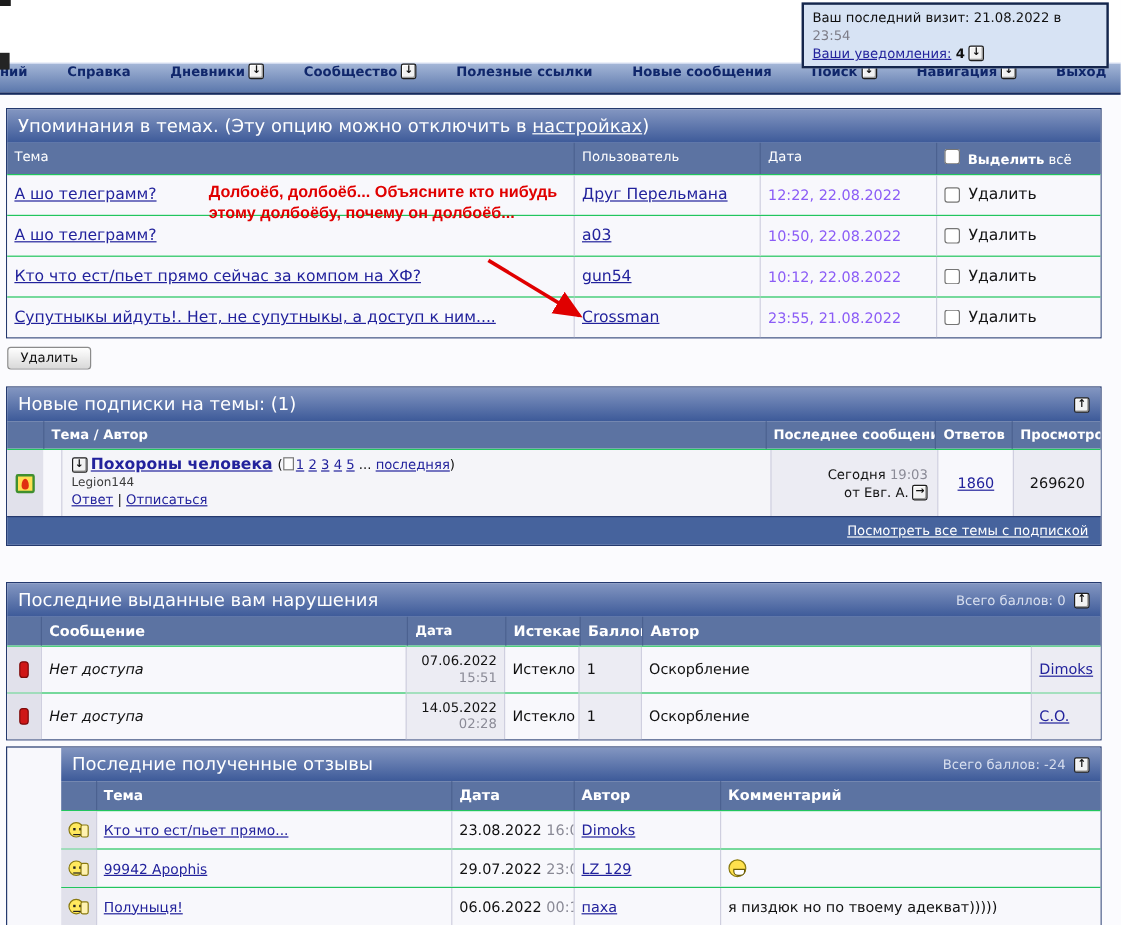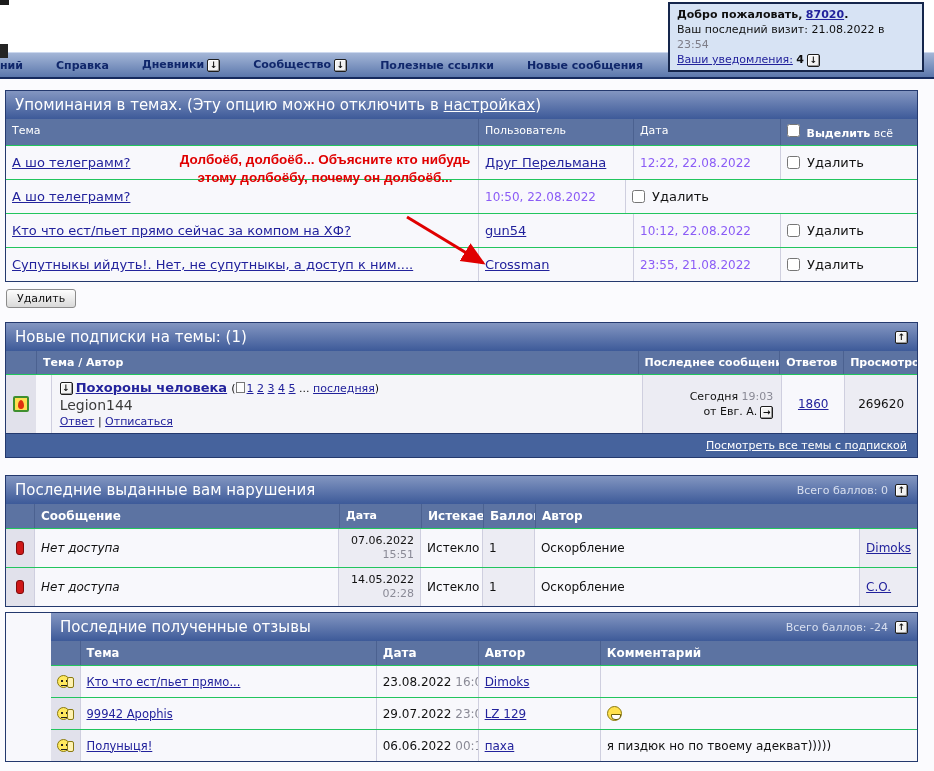--- a/index.html
+++ b/index.html
@@ -30,21 +30,21 @@
     text-align:center; vertical-align:middle;
     background:#f2f2f2; border:1px solid #1d1d1d; border-radius:2px;
     box-shadow:inset -1px -1px 0 #9a9a9a, inset 1px 1px 0 #ffffff;
     font-size:9px; font-weight:bold; color:#111; margin-left:3px; cursor:pointer;
   }
 
   
   .navbar {
     height:27px; border-top:1px solid #ccd8ee; border-bottom:2px solid #152a5e;
     background:linear-gradient(#a4b6d7, #5b77ac);
-    display:flex; align-items:center; justify-content:space-between;
+    display:flex; align-items:flex-start; justify-content:space-between;
     padding:0 12px 0 0; font-size:11px; font-weight:bold; color:#10276b;
   }
   .nav-item { white-space:nowrap; cursor:pointer; }
 
   
   .section {
     width:913px; margin-left:5px; border:1px solid #24396e; background:#f8f8fc;
   }
   .tcat {
     background:linear-gradient(#8396c1, #3d5a99);
@@ -65,21 +65,21 @@
   .dimtime { color:#8a8a96; }
 
   
   .sec1 { margin-top:11px; position:relative; }
   .s1-topic   { width:472px; }
   .s1-user    { width:155px; }
   .s1-date    { width:147px; color:#8b5cf6; font-size:12px; }
   .s1-select  { width:137px; }
   .s1 .trow { height:34px; font-size:13px; }
   .annotation {
-    position:absolute; left:168px; top:60px; width:302px; text-align:center;
+    position:absolute; left:168px; top:60px; width:302px; text-align:left;
     font-family:"Liberation Sans",sans-serif;
     font-weight:bold; font-size:13.5px; line-height:18px; z-index:3;
   }
   .arrow-svg { position:absolute; left:0; top:0; pointer-events:none; z-index:3; }
   .del-label { font-size:13px; color:#141414; margin-left:4px; }
   input[type="checkbox"] { width:13px; height:13px; margin:0 3px 0 0; cursor:pointer; }
 
   .btn-delete {
     margin:7px 0 0 6px; font-size:11px; padding:2px 10px;
     background:linear-gradient(#fefefe,#d9d9d9); border:1px solid #8b8b8b;
@@ -91,32 +91,32 @@
   .sec2 { margin-top:14px; }
   .s2-icon  { width:30px; }
   .s2-topic { width:603px; }
   .s2-last  { width:142px; }
   .s2-repl  { width:64px; }
   .s2-views { width:74px; }
   .s2row { min-height:56px; }
   .s2-topiccell { display:block; padding:5px 8px; background:#f5f5f9;margin-left:15px; }
   .topic-line { font-size:13px; }
   .topic-line .pages { font-size:11px; }
-  .author-line { font-size:14px; color:#3c3c3c; margin-top:2px; }
+  .author-line { font-size:10px; color:#3c3c3c; margin-top:2px; }
   .links-line { font-size:11px; margin-top:2px; }
   .s2-lastcell { display:flex; flex-direction:column; justify-content:center; align-items:flex-end; font-size:11px; line-height:15px; padding:4px 8px; }
   .center { justify-content:center; font-size:12px; }
   .tfoot { background:#46639d; padding:5px 10px; text-align:right; font-size:11px; border-top:1px solid #24396e; }
   .tfoot a { color:#ffffff; }
   .pageicon { display:inline-block; width:9px; height:11px; background:#fdfdfd; border:1px solid #777; vertical-align:-1px; margin-right:2px; }
   .fire-icon { width:16px; height:16px; background:#ffdf52; border:2px solid #3f8f2f; border-radius:2px; position:relative; }
   .fire-icon::after { content:""; position:absolute; left:3px; top:2px; width:6px; height:9px; background:#e03010; border-radius:50% 50% 45% 45% / 62% 62% 38% 38%; }
 
   
-  .sec3 { margin-top:17px; }
+  .sec3 { margin-top:30px; }
   .s3-icon { width:28px; }
   .s3-msg  { width:305px; font-style:italic; font-size:12px; }
   .s3-date { width:82px; }
   .s3-exp  { width:62px; font-size:12px; }
   .s3-pts  { width:52px; font-size:12px; }
   .s3-reas { width:326px; font-size:12px; }
   .s3-auth { width:58px; font-size:12px; }
   .s3 .trow { height:39px; }
   .s3-datecell { display:flex; flex-direction:column; justify-content:center; align-items:flex-end; font-size:11px; line-height:14px; padding:0 6px;text-align:center; }
   .infraction-icon { width:8px; height:14px; background:#cf1717; border:1px solid #7d0b0b; border-radius:3px; }
@@ -140,24 +140,20 @@
 </head>
 <body>
 
 
 
 
 <div class="topbar">
   <div class="corner-frag1"></div>
   <div class="welcome-box">
     <div>
-      <b>Добро пожаловать,</b>
-      <a style="font-weight:bold;">87020</a><b>.</b>
-    </div>
-    <div>
       <span>Ваш последний визит:</span>
       <span>21.08.2022</span>
       <span>в</span>
       <span class="dim">23:54</span>
     </div>
     <div>
       <a>Ваши уведомления:</a>
       <b>4</b><span class="ibox">↓</span>
     </div>
   </div>
@@ -205,20 +201,23 @@
       </div>
     <div class="tcell s1-date">12:22, 22.08.2022</div>
     <div class="tcell s1-select">
         <input type="checkbox" style="">
         <span class="del-label">Удалить</span>
       </div>
   </div>
   <div class="trow">
     <div class="tcell s1-topic">
         <a>А шо телеграмм?</a>
+      </div>
+    <div class="tcell s1-user">
+        <a>a03</a>
       </div>
     <div class="tcell s1-date">10:50, 22.08.2022</div>
     <div class="tcell s1-select">
         <input type="checkbox" style="">
         <span class="del-label">Удалить</span>
       </div>
   </div>
   <div class="trow">
     <div class="tcell s1-topic">
         <a>Кто что ест/пьет прямо сейчас за компом на ХФ?</a>

